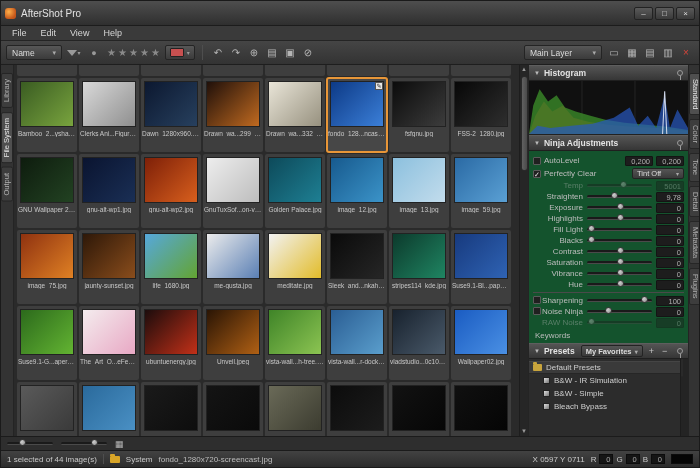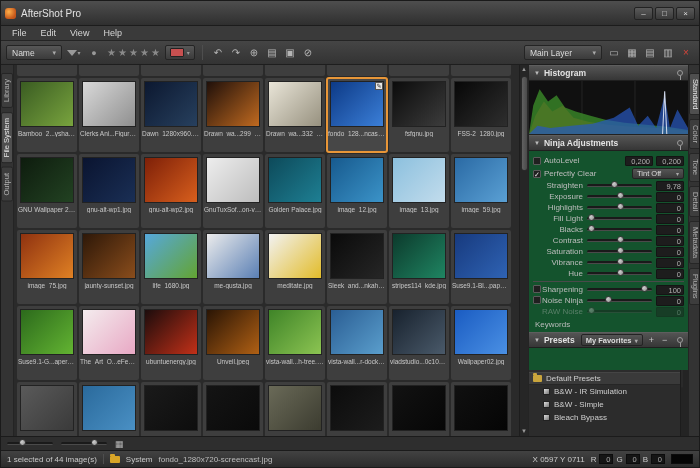--- a/index.html
+++ b/index.html
@@ -97,21 +97,21 @@
     position:relative;margin:0 4px 0 0;}
   .sthumb{position:absolute;top:-3px;width:7px;height:7px;border-radius:50%;margin-left:-3px;
     background:radial-gradient(circle at 35% 35%,#cfcfcf,#8a8a8a);border:1px solid #3a3a3a;}
   .sval{width:28px;height:10px;background:#1d1d1d;border:1px solid #141414;border-radius:1px;
     font-size:7.5px;color:#b0b0b0;text-align:right;padding-right:2px;line-height:9px;flex:none;}
   .srow.disabled{opacity:.4;}
   .adj-sep{height:1px;background:#222;border-bottom:1px solid #4a4a4a;margin:2px 0;}
   .keywords{font-size:8px;color:#bdbdbd;padding:3px 0 1px 2px;}
   .presets-h .fav-dd{margin-left:2px;height:12px;flex:none;width:62px;}
   .ph-btn{font-size:9px;color:#c5c5c5;padding:0 2px;font-weight:normal;}
-  .plist{flex:1;min-height:0;background:#2c2c2c;overflow:hidden;display:flex;margin-top:22px;}
+  .plist{flex:1;min-height:0;background:#2c2c2c;overflow:hidden;display:flex;}
   .plist-items{flex:1;padding:2px 0;}
   .prow{display:flex;align-items:center;gap:4px;height:13px;font-size:8px;color:#cfcfcf;padding:0 4px;}
   .prow.folder{background:#3a3a3a;border-top:1px solid #454545;border-bottom:1px solid #262626;}
   .fold-ic{width:9px;height:7px;background:#c9a53c;border-radius:1px;position:relative;flex:none;}
   .fold-ic::before{content:"";position:absolute;top:-2px;left:0;width:4px;height:2px;background:#c9a53c;border-radius:1px 1px 0 0;}
   .pre-ic{width:7px;height:7px;background:linear-gradient(135deg,#ddd,#777);border:1px solid #222;flex:none;}
   .prow.indent{padding-left:14px;}
   .pscroll{width:8px;background:#242424;border-left:1px solid #1c1c1c;flex:none;}
   .pscroll .vthumb{width:6px;height:30px;margin:2px auto 0 auto;}
   
@@ -433,20 +433,27 @@
         </div>
         <div class="arow">
           <span class="cb on"></span>
           <span style="flex:1">Perfectly Clear</span>
           <span class="mini-dd" style="flex:none;width:52px;align-items:center;">
             <span>Tint Off</span>
             <span class="caret">▾</span>
           </span>
         </div>
         <div>
+            <div class="srow disabled" style="position: relative;">
+              <span class="slabel">Temp</span>
+              <div class="strack">
+                <span class="sthumb" style="left: 55%;"></span>
+              </div>
+              <span class="sval">5001</span>
+            </div>
             <div class="srow" style="position: relative;">
               <span class="slabel">Straighten</span>
               <div class="strack">
                 <span class="sthumb" style="left: 42%;"></span>
               </div>
               <span class="sval">9,78</span>
             </div>
             <div class="srow" style="position: relative;">
               <span class="slabel">Exposure</span>
               <div class="strack">

